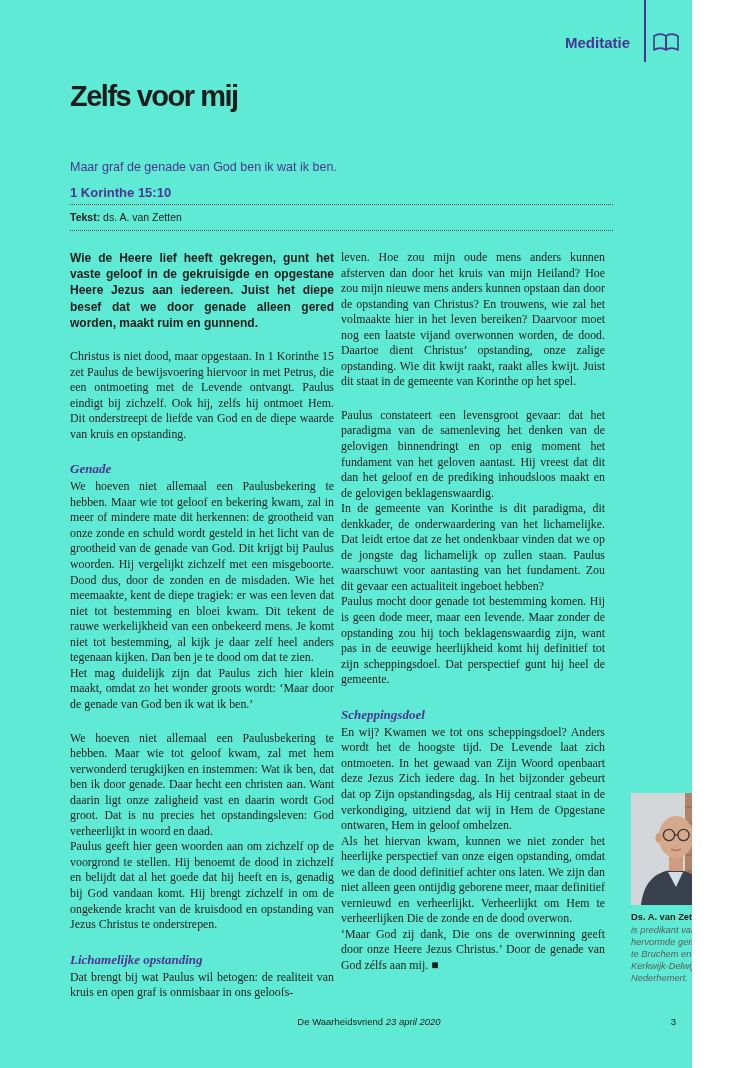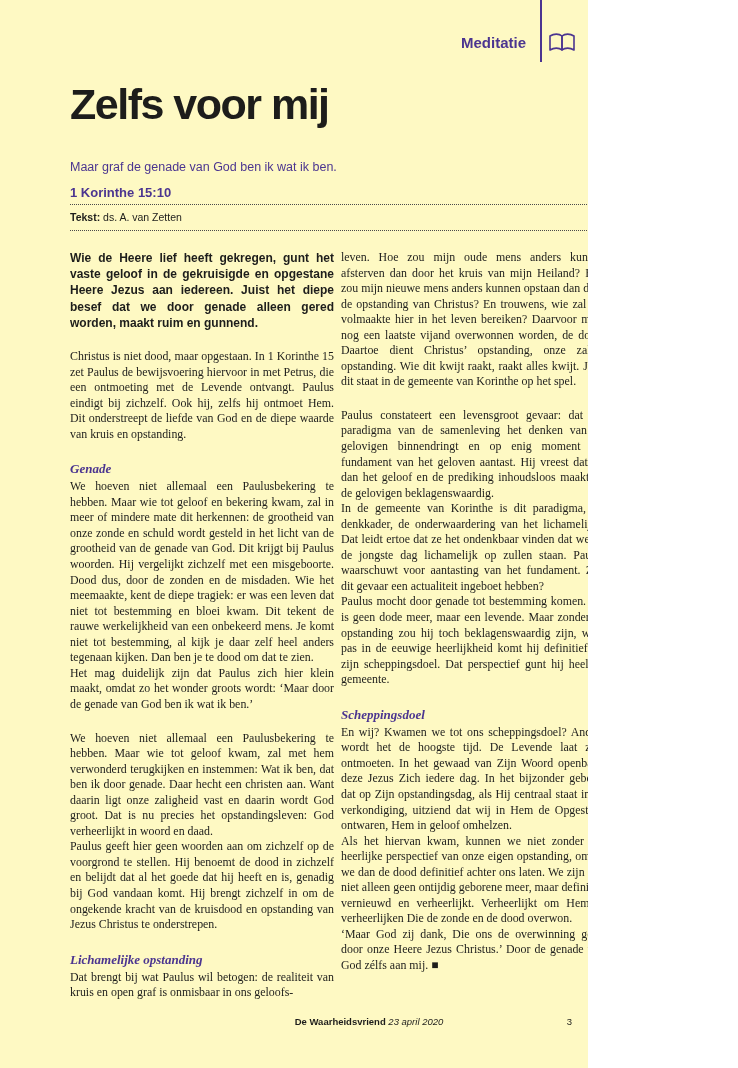--- a/index.html
+++ b/index.html
@@ -1,29 +1,29 @@
 <!DOCTYPE html>
 <html><head>
 <meta charset="utf-8">
 <style>
   * { box-sizing: border-box; margin: 0; padding: 0; }
   html, body { width: 738px; height: 1068px; background: #ffffff; }
   .page {
-    position: relative; width: 588px; height: 1068px; background: #fef9c3;
+    position: relative; width: 692px; height: 1068px; background: #5eead4;
     overflow: hidden; font-family: "Liberation Sans", sans-serif; color: #1d1d1b;
     --accent: #4b3590;
   }
 
   
   .header-rule { position: absolute; top: 0; right: 46px; width: 2px; height: 62px; background: var(--accent); }
   .section-label { position: absolute; top: 34px; right: 62px; font-size: 15px; font-weight: 700; color: var(--accent); }
   .book-icon { position: absolute; top: 32px; right: 12px; width: 28px; height: 22px; color: var(--accent); }
 
   
-  .title { position: absolute; left: 70px; top: 80px; font-size: 43px; font-weight: 700; letter-spacing: -1.5px; color: #1d1d1b; }
+  .title { position: absolute; left: 70px; top: 80px; font-size: 29px; font-weight: 700; letter-spacing: -1.5px; color: #1d1d1b; }
   .lede { position: absolute; left: 70px; top: 160px; }
   .lede .sub { color: var(--accent); font-size: 12.5px; }
   .lede .ref { color: var(--accent); font-size: 13px; font-weight: 700; margin-top: 11px; }
 
   
   .byline { position: absolute; left: 70px; top: 204px; width: 543px;
     border-top: 1px dotted #4a4a4a; border-bottom: 1px dotted #4a4a4a;
     padding: 6px 0 7px 0; font-size: 10.5px; color: #1d1d1b; }
   .byline .lbl { font-weight: 700; }
 
@@ -36,21 +36,21 @@
 
   
   .photo { position: absolute; left: 631px; top: 793px; width: 89px; height: 112px; }
   .photo svg { display: block; width: 100%; height: 100%; }
   .photo-caption { position: absolute; left: 631px; top: 911px; width: 94px; font-size: 9.3px; line-height: 12px; text-align: left; }
   .photo-caption .name { font-weight: 700; color: #1d1d1b; }
   .photo-caption .role { font-style: italic; color: #5c5c5c; margin-top: 1px; }
 
   
   .footer { position: absolute; left: 0; top: 1016px; width: 738px; text-align: center; font-size: 9.5px; color: #1d1d1b; }
-  .footer .mag { font-weight: 700; }
+  .footer .mag { font-weight: 400; }
   .footer .date { font-style: italic; }
   .pagenum { position: absolute; right: 16px; top: 1016px; font-size: 9.5px; color: #1d1d1b; }
 </style>
 </head>
 <body>
 
 <div class="page" style="--accent: #4b3590;">
 
   <div class="header-rule"></div>
   <div class="section-label">Meditatie</div>

